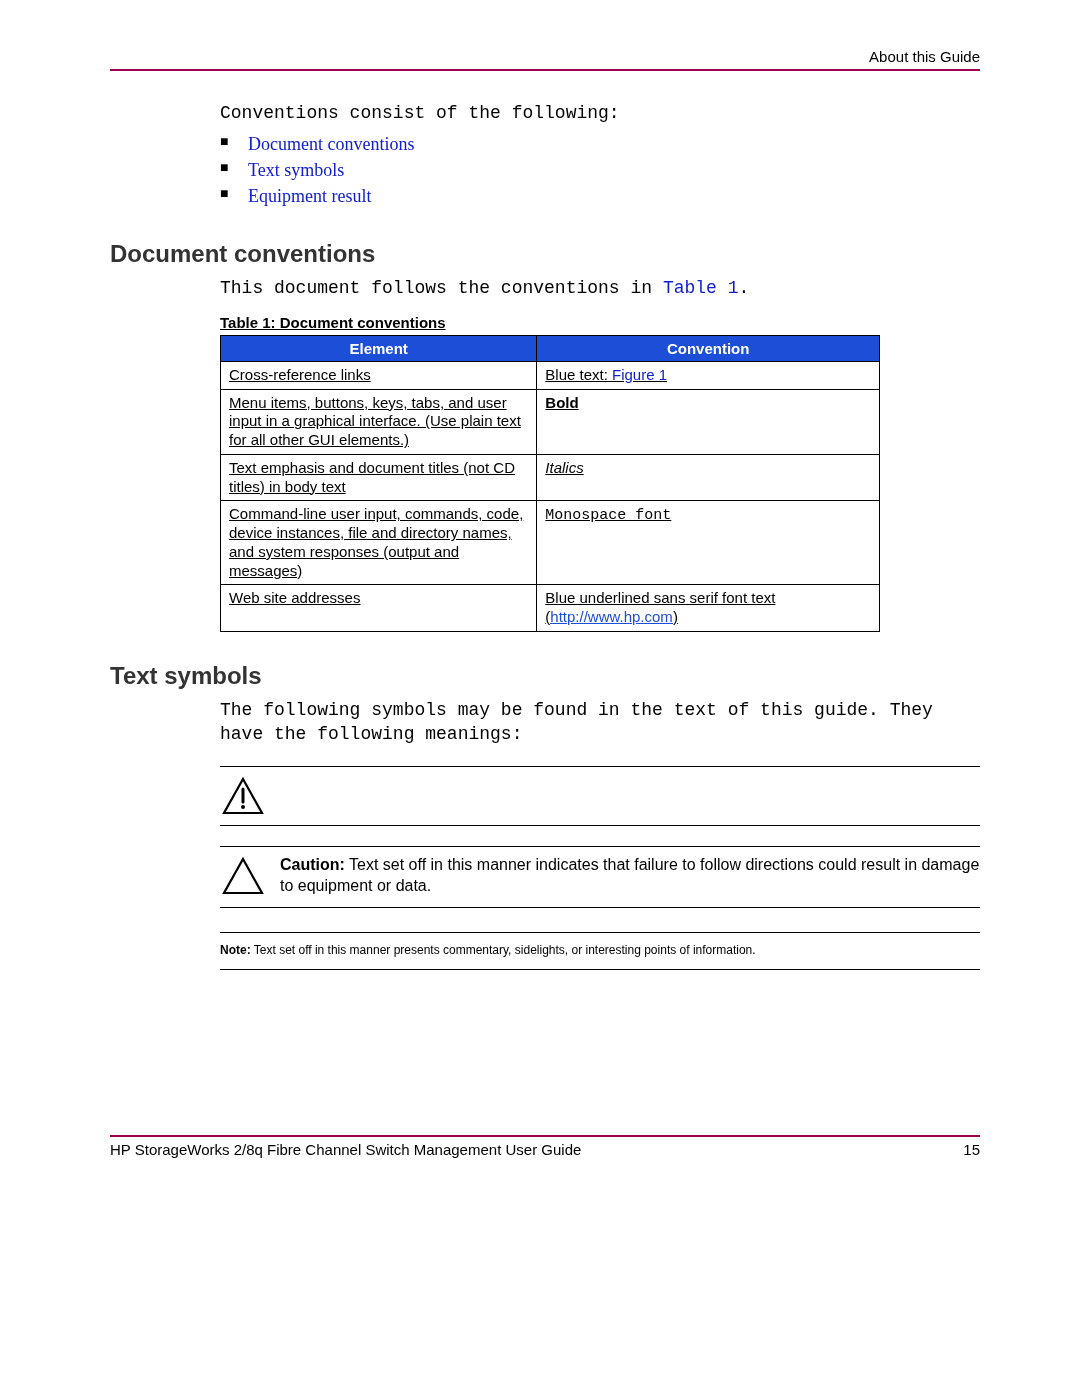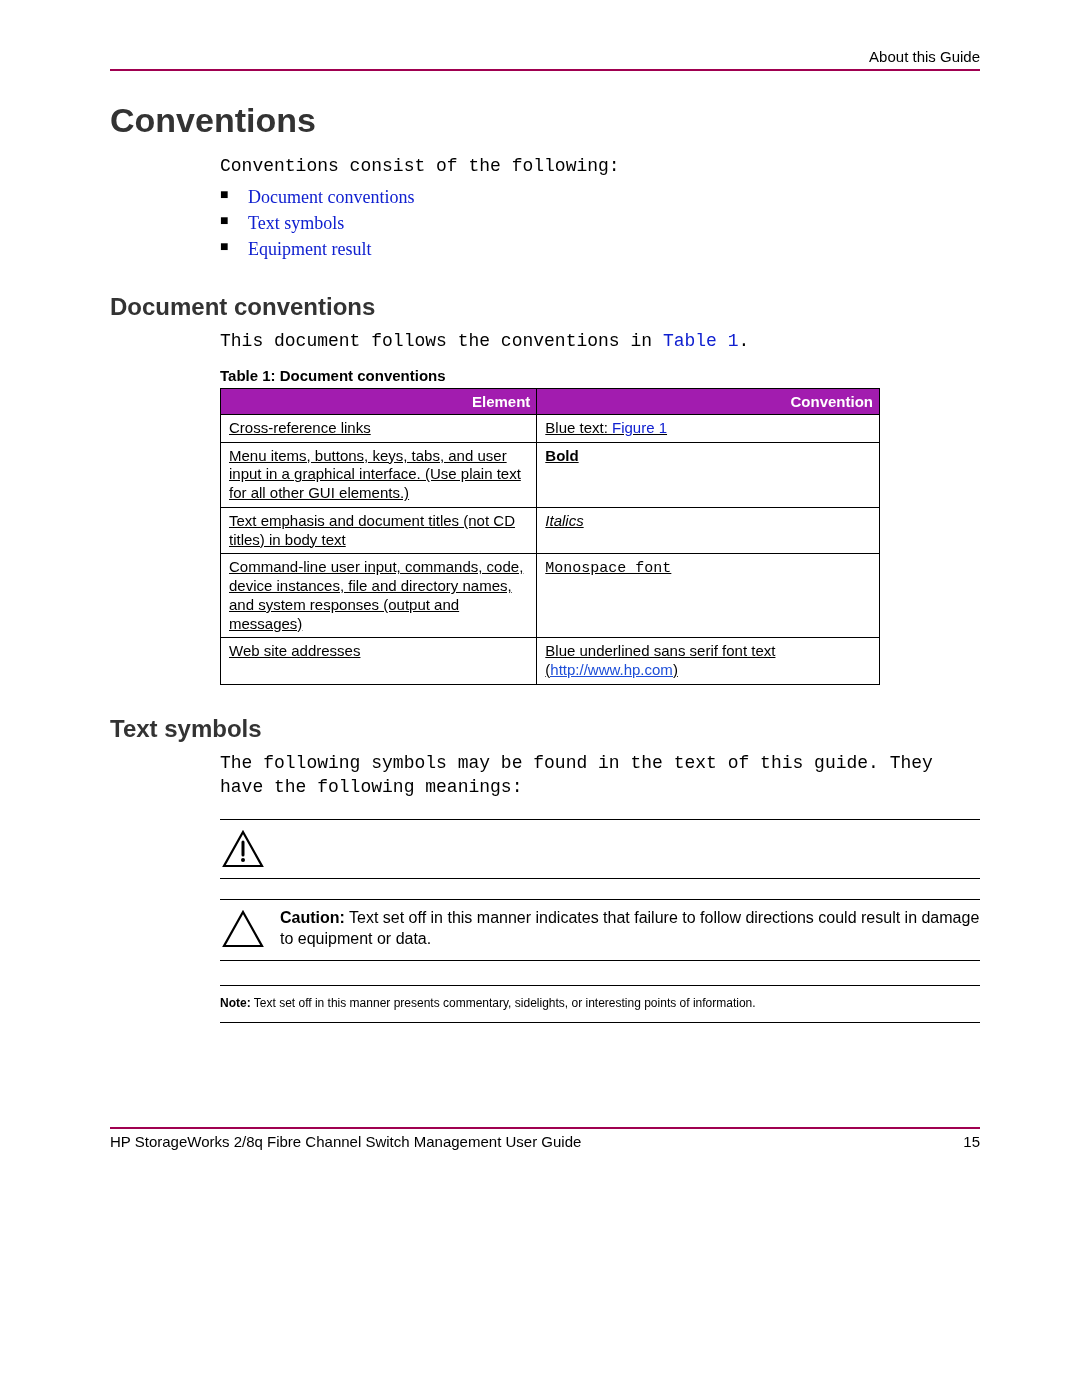--- a/index.html
+++ b/index.html
@@ -79,33 +79,34 @@
   }
   .link-under {
     color: #1d4ed8;
     text-decoration: underline;
   }
   .table-caption {
     font-family: Arial, Helvetica, sans-serif;
     font-weight: bold;
     font-size: 15px;
     margin: 14px 0 4px 110px;
+    text-decoration: underline;
   }
   table.conv {
     border-collapse: collapse;
     margin-left: 110px;
     width: 660px;
     font-family: Arial, Helvetica, sans-serif;
     font-size: 15px;
   }
   table.conv th {
-    background: #a21caf;
+    background: #1d4ed8;
     color: #fff;
     font-weight: bold;
-    text-align: right;
+    text-align: center;
     padding: 4px 6px;
     border: 1px solid #000;
   }
   table.conv td {
     border: 1px solid #000;
     padding: 4px 8px;
     vertical-align: top;
     line-height: 1.25;
     text-decoration: underline;
   }
@@ -143,42 +144,41 @@
     width: 46px;
     flex: 0 0 46px;
     display:flex;
     justify-content:center;
     padding-top:2px;
   }
   .footer {
     position: absolute;
     left: 110px;
     right: 100px;
-    bottom: 38px;
+    bottom: 30px;
   }
   .hr-bot {
     border: none;
     border-top: 2px solid #a00050;
     margin: 0 0 4px 0;
   }
   .footer-row {
     display: flex;
     justify-content: space-between;
     font-family: Arial, Helvetica, sans-serif;
     font-size: 15px;
   }
 </style>
 </head>
 <body>
 
 <div class="page">
   <div class="header-right">About this Guide</div>
   <hr class="hr-top">
 
-  <div class="h1">Conventions</div>
   <div class="body-text indent">Conventions consist of the following:</div>
   <ul class="bullets">
     <li><a class="link" href="#">Document conventions</a></li>
     <li><a class="link" href="#">Text symbols</a></li>
     <li><a class="link" href="#">Equipment result</a></li>
   </ul>
 
   <div class="h2">Document conventions</div>
   <div class="body-text indent">
     <span>This document follows the conventions in </span><a class="link" href="#">Table 1</a><span>.</span>

